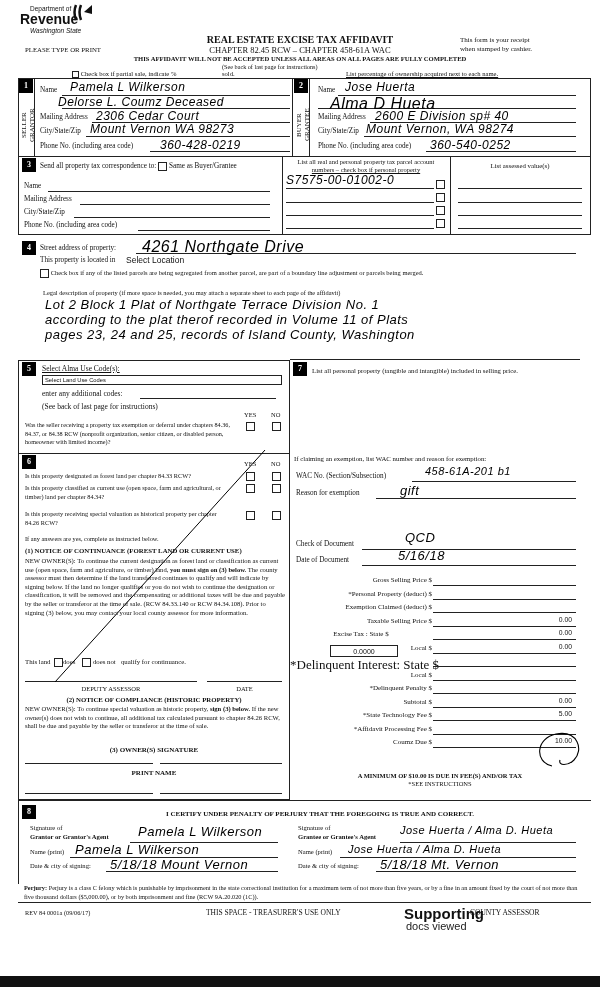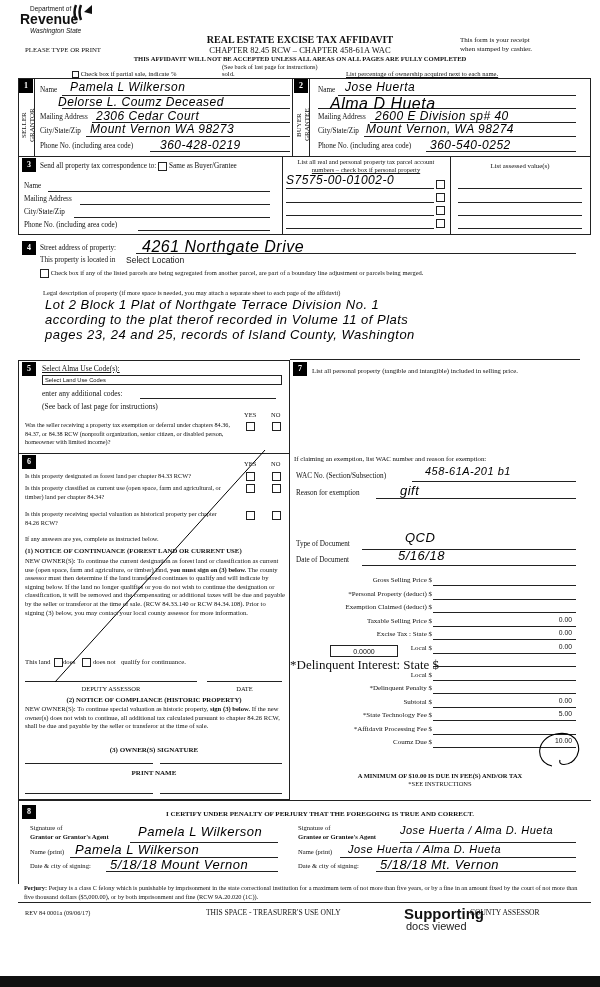--- a/index.html
+++ b/index.html
@@ -216,41 +216,41 @@
   <div class="vline" style="left:289px;top:360px;height:440px;"></div>
   <div class="num-box" style="left:293px;top:362px;">7</div>
   <div class="abs" style="left:298px;top:366px;width:270px;font-size:6.8px;line-height:10px;text-indent:14px;">List all  personal property (tangible and intangible) included in selling price.</div>
   <div class="abs" style="left:294px;top:455px;font-size:6.8px;white-space:nowrap;">If claiming an exemption, list WAC number and reason for exemption:</div>
   <div class="label" style="left:296px;top:472px;">WAC No. (Section/Subsection)</div>
   <div class="line" style="left:412px;top:481px;width:164px;"></div>
   <div class="field-val hand" style="left:425px;top:465px;font-size:11px;">458-61A-201 b1</div>
   <div class="label" style="left:296px;top:489px;">Reason for exemption</div>
   <div class="line" style="left:376px;top:498px;width:200px;"></div>
   <div class="field-val hand" style="left:400px;top:483px;font-size:13px;">gift</div>
-  <div class="label" style="left:296px;top:540px;">Type of Document</div>
+  <div class="label" style="left:296px;top:540px;">Check of Document</div>
   <div class="line" style="left:362px;top:549px;width:214px;"></div>
   <div class="field-val hand" style="left:405px;top:530px;font-size:13px;">QCD</div>
   <div class="label" style="left:296px;top:556px;">Date of Document</div>
   <div class="line" style="left:362px;top:565px;width:214px;"></div>
   <div class="field-val hand" style="left:398px;top:548px;font-size:13px;">5/16/18</div>
 
   <div id="amounts">
       <div class="abs right" style="left: 290px; top: 576px; width: 142px; font-size: 7px; white-space: nowrap;">Gross Selling Price $</div>
       <div class="line" style="left: 433px; top: 585px; width: 143px;"></div>
       <div class="amt" style="left: 512px; top: 575px;"></div>
       <div class="abs right" style="left: 290px; top: 589.5px; width: 142px; font-size: 7px; white-space: nowrap;">*Personal Property (deduct) $</div>
       <div class="line" style="left: 433px; top: 598.5px; width: 143px;"></div>
       <div class="amt" style="left: 512px; top: 588.5px;"></div>
       <div class="abs right" style="left: 290px; top: 603px; width: 142px; font-size: 7px; white-space: nowrap;">Exemption Claimed (deduct) $</div>
       <div class="line" style="left: 433px; top: 612px; width: 143px;"></div>
       <div class="amt" style="left: 512px; top: 602px;"></div>
       <div class="abs right" style="left: 290px; top: 616.5px; width: 142px; font-size: 7px; white-space: nowrap;">Taxable Selling Price $</div>
       <div class="line" style="left: 433px; top: 625.5px; width: 143px;"></div>
       <div class="amt" style="left: 512px; top: 615.5px;">0.00</div>
-      <div class="abs right" style="left: 290px; top: 630px; width: 142px; font-size: 7px; white-space: nowrap;">Excise Tax : State $</div>
+      <div class="abs right" style="left: 290px; top: 630px; width: 142px; font-size: 7px; white-space: nowrap; text-align: center;">Excise Tax : State $</div>
       <div class="line" style="left: 433px; top: 639px; width: 143px;"></div>
       <div class="amt" style="left: 512px; top: 629px;">0.00</div>
       <div class="abs right" style="left: 290px; top: 643.5px; width: 142px; font-size: 7px; white-space: nowrap;">Local $</div>
       <div class="line" style="left: 433px; top: 652.5px; width: 143px;"></div>
       <div class="amt" style="left: 512px; top: 642.5px;">0.00</div>
       <div class="abs right" style="left: 290px; top: 657px; width: 142px; font-size: 13px; white-space: nowrap;">*Delinquent Interest: State $</div>
       <div class="line" style="left: 433px; top: 666px; width: 143px;"></div>
       <div class="amt" style="left: 512px; top: 656px;"></div>
       <div class="abs right" style="left: 290px; top: 670.5px; width: 142px; font-size: 7px; white-space: nowrap;">Local $</div>
       <div class="line" style="left: 433px; top: 679.5px; width: 143px;"></div>

